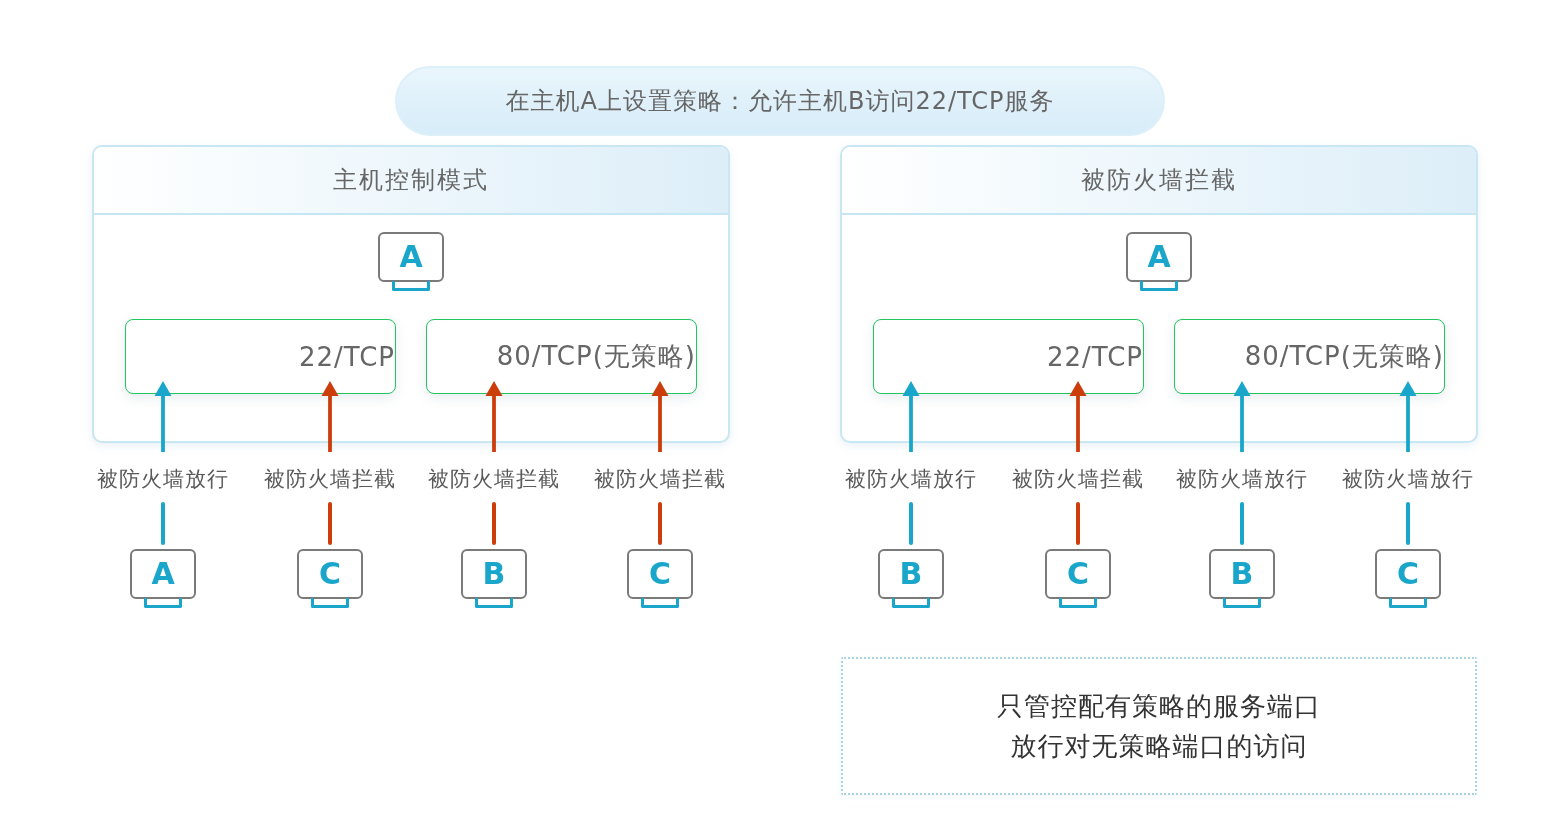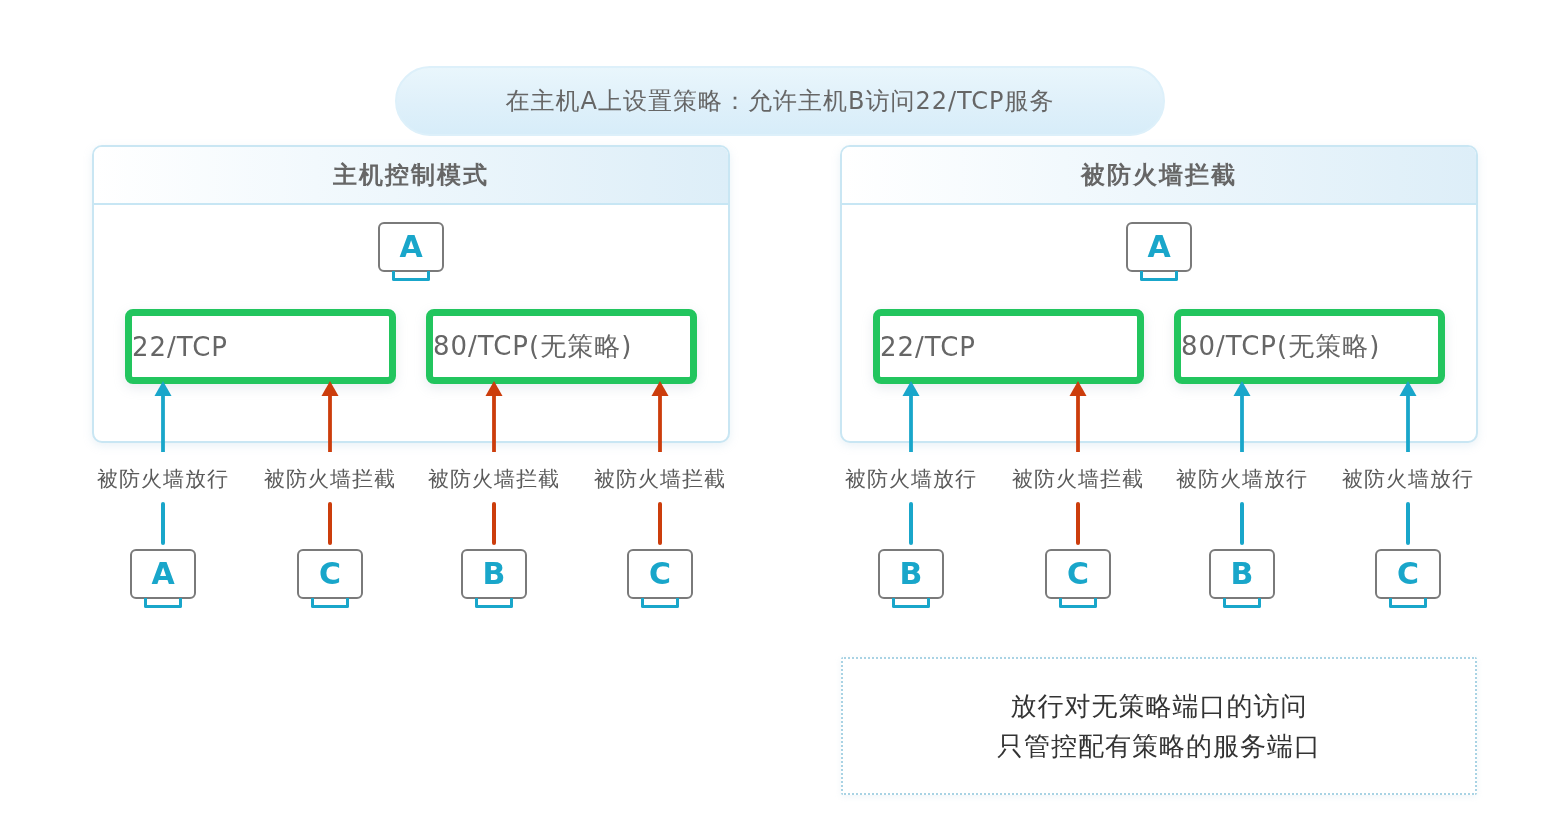--- a/index.html
+++ b/index.html
@@ -23,24 +23,24 @@
   .side-right { left:840px; }
 
   
   .panel {
     position:absolute; left:0; top:0; width:638px; height:298px;
     background:#ffffff; border:2px solid var(--panel-border,#c9e6f3);
     border-radius:10px; box-shadow:0 3px 8px rgba(170,205,225,0.25);
     z-index:1;
   }
   .panel-header {
-    height:58px; display:flex; align-items:center; justify-content:center;
+    height:68px; display:flex; align-items:center; justify-content:center;
     background:linear-gradient(90deg, #ffffff 0%, #f2f9fd 35%, var(--header-tint,#ddeef8) 100%);
     border-bottom:2px solid #c7e6f4; border-radius:8px 8px 0 0;
-    font-size:24px; color:#666666; letter-spacing:2px;font-weight:bold;
+    font-size:24px; color:#666666; letter-spacing:2px;
   }
 
   
   .monitor { display:flex; flex-direction:column; align-items:center; }
   .monitor-screen {
     width:66px; height:50px; background:#ffffff;
     border:2.5px solid #7a7a7a; border-radius:6px;
     display:flex; align-items:center; justify-content:center;
   }
   .monitor-letter {
@@ -52,23 +52,23 @@
     border-right:3.5px solid var(--flow-allow,#19a6ca);
     border-bottom:3.5px solid var(--flow-allow,#19a6ca);
     border-radius:0 0 2px 2px;
   }
   .server-monitor { margin-top:17px; }
 
   
   .port-row { display:flex; justify-content:center; gap:30px; margin-top:28px; }
   .port-box {
     width:271px; height:75px; background:#ffffff;
-    border:7px solid #22c55e; border-radius:8px;
+    border:1px solid #22c55e; border-radius:8px;
     box-shadow:0 4px 12px rgba(150,170,185,0.22);
-    display:flex; align-items:center; justify-content:flex-start;
+    display:flex; align-items:center; justify-content:flex-end;
     font-size:26px; color:#666666; letter-spacing:1px;
   }
 
   
   .flow {
     position:absolute; top:235px; width:160px;
     display:flex; flex-direction:column; align-items:center;
     z-index:3;
     text-align:center;
   }
@@ -257,18 +257,18 @@
       <div class="connector"></div>
       <div class="monitor client-monitor">
         <div class="monitor-screen">
           <span class="monitor-letter">C</span>
         </div>
         <div class="monitor-stand"></div>
       </div>
     </div>
 
     <div class="note">
+      <div>只管控配有策略的服务端口</div>
       <div>放行对无策略端口的访问</div>
-      <div>只管控配有策略的服务端口</div>
     </div>
   </div>
 
 </div>
 
 </body></html>

